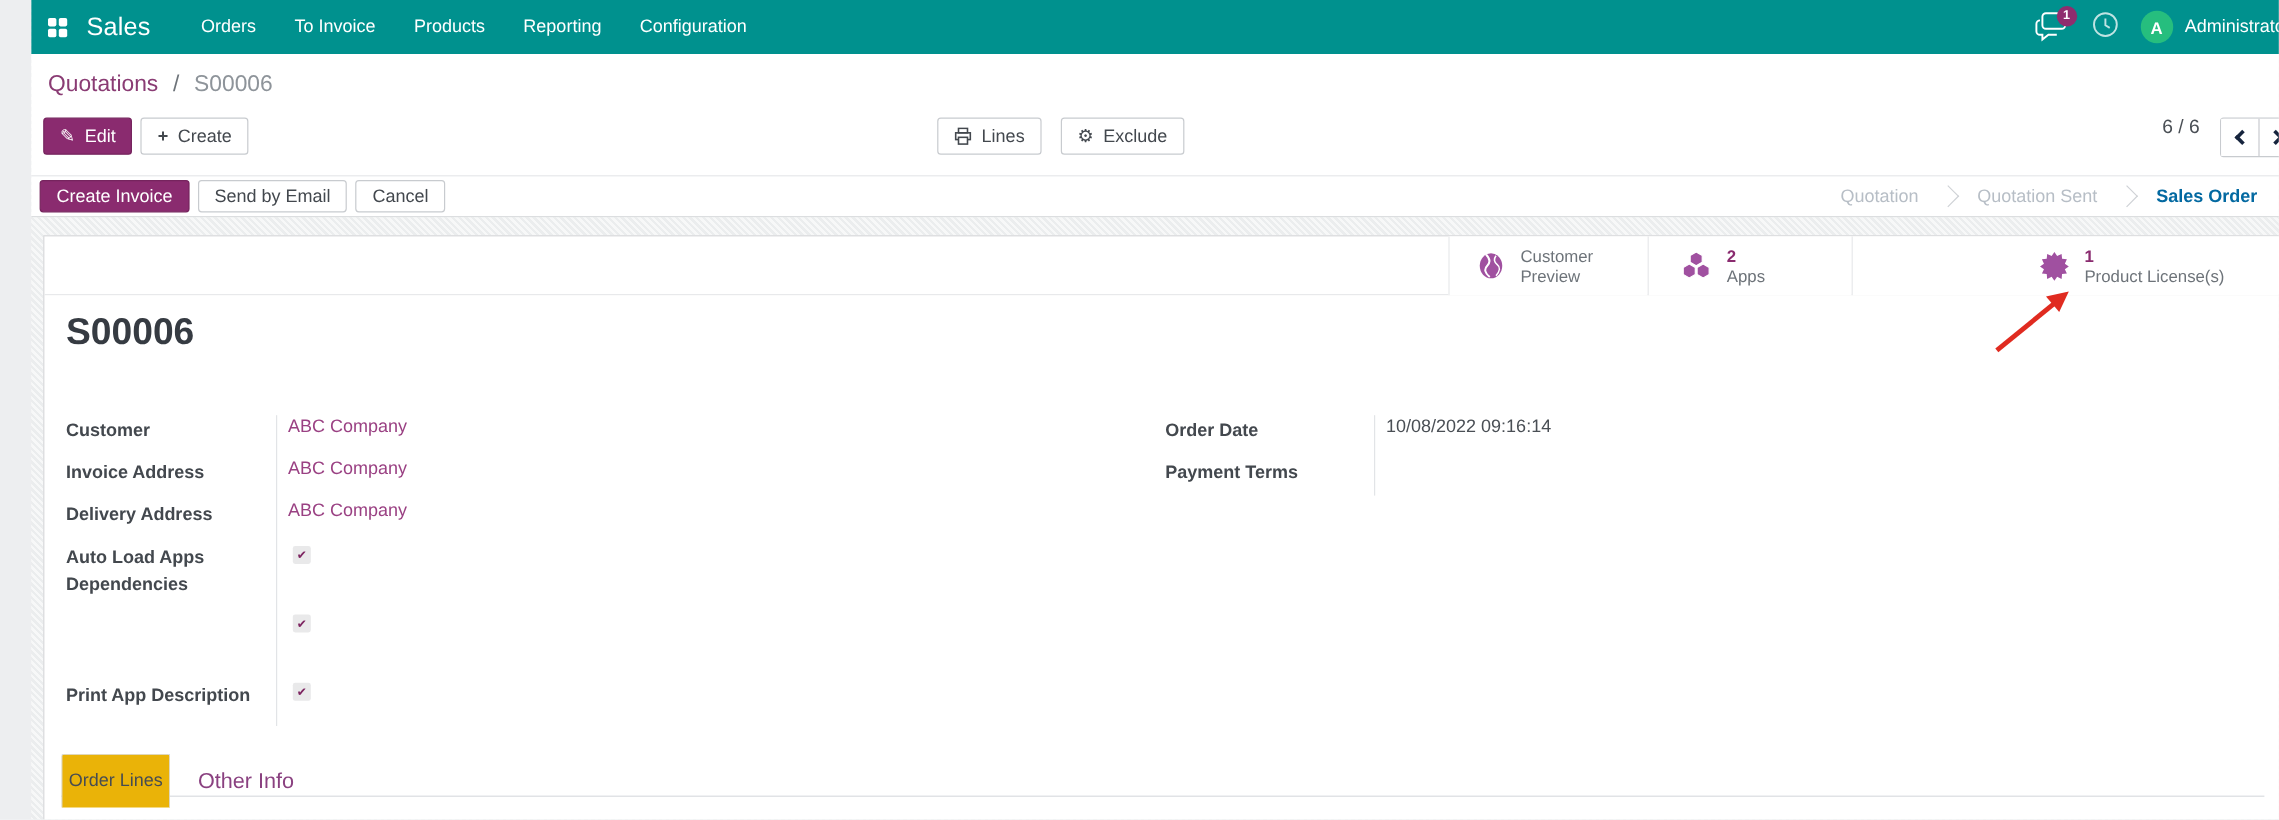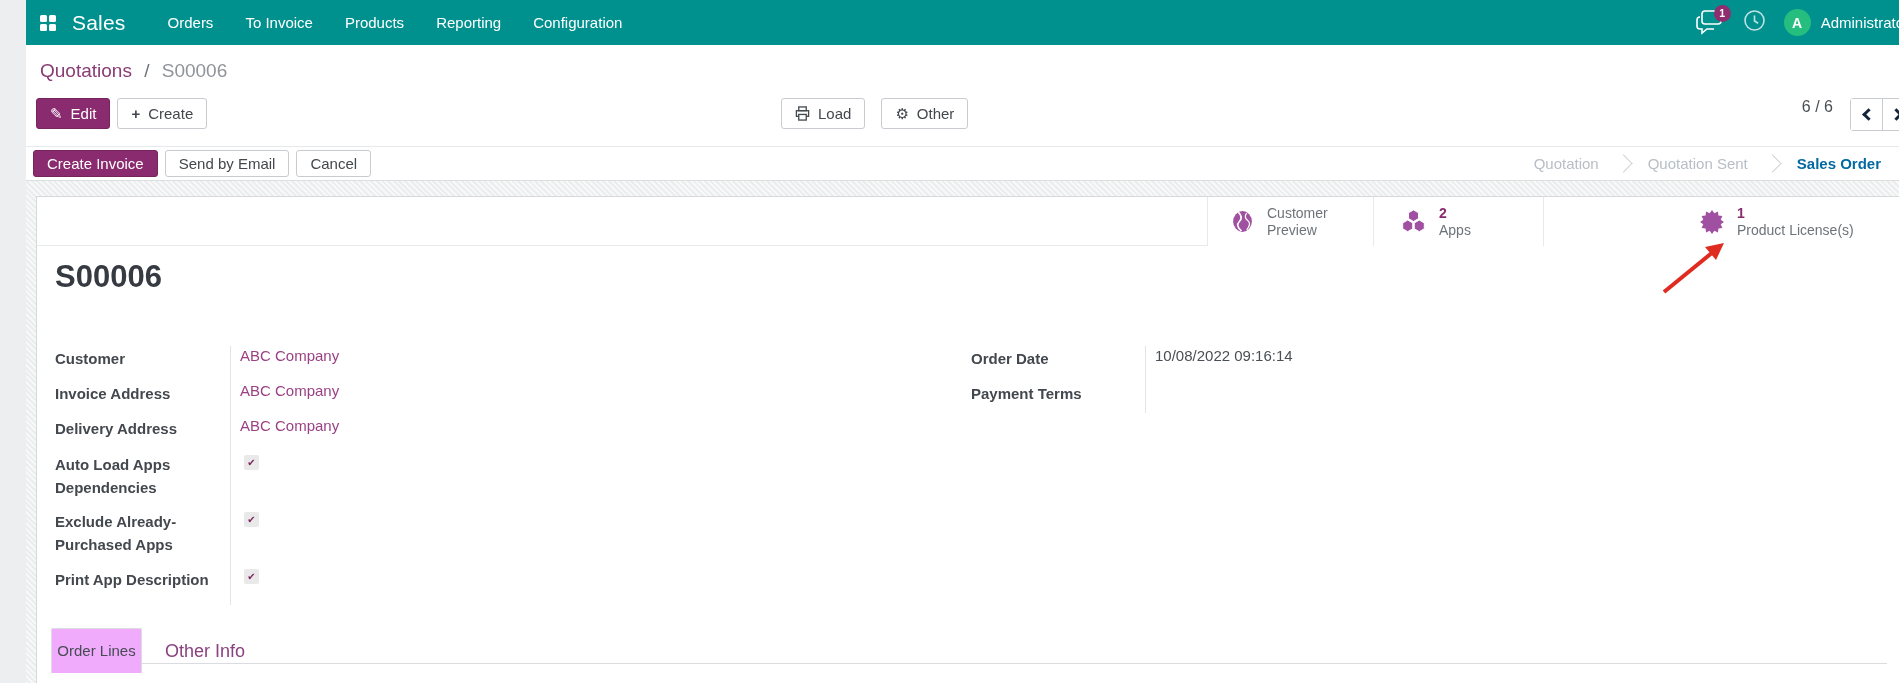--- a/index.html
+++ b/index.html
@@ -68,21 +68,21 @@
   
   .sheet-title { position:absolute; left:18px; top:62px; font-size:31px; font-weight:700; color:#363b42; }
   .flabel { position:absolute; font-size:15px; font-weight:700; color:#43484e; width:160px; line-height:23px; }
   .fvalue { position:absolute; font-size:15px; color:#4a4f55; }
   .flink { color:#9a4183; cursor:pointer; }
   .vsep { position:absolute; width:1px; background:#e2e4e7; }
   .checkbox { position:absolute; width:15px; height:15px; background:#e9e9ea; border-radius:2px;
               display:flex; align-items:center; justify-content:center; font-size:10px; color:#7d2460; cursor:pointer; }
   
   .tabbar-line { position:absolute; left:14px; top:466px; width:1836px; height:1px; background:#dadce0; }
-  .tab-active { position:absolute; left:14px; top:431px; width:91px; height:45px; background:#f0abfc; z-index:2;
+  .tab-active { position:absolute; left:14px; top:431px; width:91px; height:45px; background:#eab308; z-index:2;
                 border:1px solid #dadce0; border-bottom:none; border-radius:2px 2px 0 0;
                 font-size:15px; color:#474c52; display:flex; justify-content:center; padding-top:13px; cursor:pointer; }
   .tab-inactive { position:absolute; left:114px; top:431px; height:35px; padding:13px 14px 0 14px;
                   font-size:18px; color:#8a4180; cursor:pointer; }
   .annotation-arrow { position:absolute; left:1615px; top:232px; z-index:5; pointer-events:none; }
   .scroll-strip { position:absolute; left:1891px; top:181px; width:8px; height:502px; background:#fafafa; border-left:1px solid #e4e5e7; }
 </style>
 </head>
 <body>
 
@@ -138,25 +138,25 @@
         <span>Create</span>
       </button>
     </div>
     <div class="cp-mid-buttons">
       <button class="btn">
         <svg width="15" height="15" viewBox="0 0 16 16">
           <rect x="4" y="1" width="8" height="4" fill="none" stroke="#43484e" stroke-width="1.4"></rect>
           <rect x="1.5" y="5" width="13" height="6" fill="none" stroke="#43484e" stroke-width="1.4"></rect>
           <rect x="4" y="9" width="8" height="6" fill="#fff" stroke="#43484e" stroke-width="1.4"></rect>
         </svg>
-        <span>Load</span>
+        <span>Lines</span>
       </button>
       <button class="btn">
         <span class="icon-glyph">⚙</span>
-        <span>Other</span>
+        <span>Exclude</span>
       </button>
     </div>
     <div class="pager">
       <span class="pager-text">6 / 6</span>
       <span class="pager-nav">
         <span class="pager-btn">
             <span class="chev chev-left"></span>
           </span>
         <span class="pager-btn">
             <span class="chev chev-right"></span>
@@ -223,21 +223,20 @@
 
     <div class="vsep" style="left:193px; top:149px; height:259px;"></div>
     <span class="flabel" style="left:18px; top:150px;">Customer</span>
     <span class="fvalue flink" style="left:203px; top:150px;">ABC Company</span>
     <span class="flabel" style="left:18px; top:185px;">Invoice Address</span>
     <span class="fvalue flink" style="left:203px; top:185px;">ABC Company</span>
     <span class="flabel" style="left:18px; top:220px;">Delivery Address</span>
     <span class="fvalue flink" style="left:203px; top:220px;">ABC Company</span>
     <span class="flabel" style="left:18px; top:256px; width:155px;">Auto Load Apps Dependencies</span>
     <span class="checkbox" style="left:207px; top:258px;">✔</span>
-    <span class="flabel" style="left:18px; top:313px; width:155px;">Exclude Already-Purchased Apps</span>
     <span class="checkbox" style="left:207px; top:315px;">✔</span>
     <span class="flabel" style="left:18px; top:371px; width:175px;">Print App Description</span>
     <span class="checkbox" style="left:207px; top:372px;">✔</span>
 
     <div class="vsep" style="left:1108px; top:149px; height:67px;"></div>
     <span class="flabel" style="left:934px; top:150px;">Order Date</span>
     <span class="fvalue" style="left:1118px; top:150px;">10/08/2022 09:16:14</span>
     <span class="flabel" style="left:934px; top:185px;">Payment Terms</span>
     <span class="fvalue" style="left:1118px; top:185px;"></span>
 

